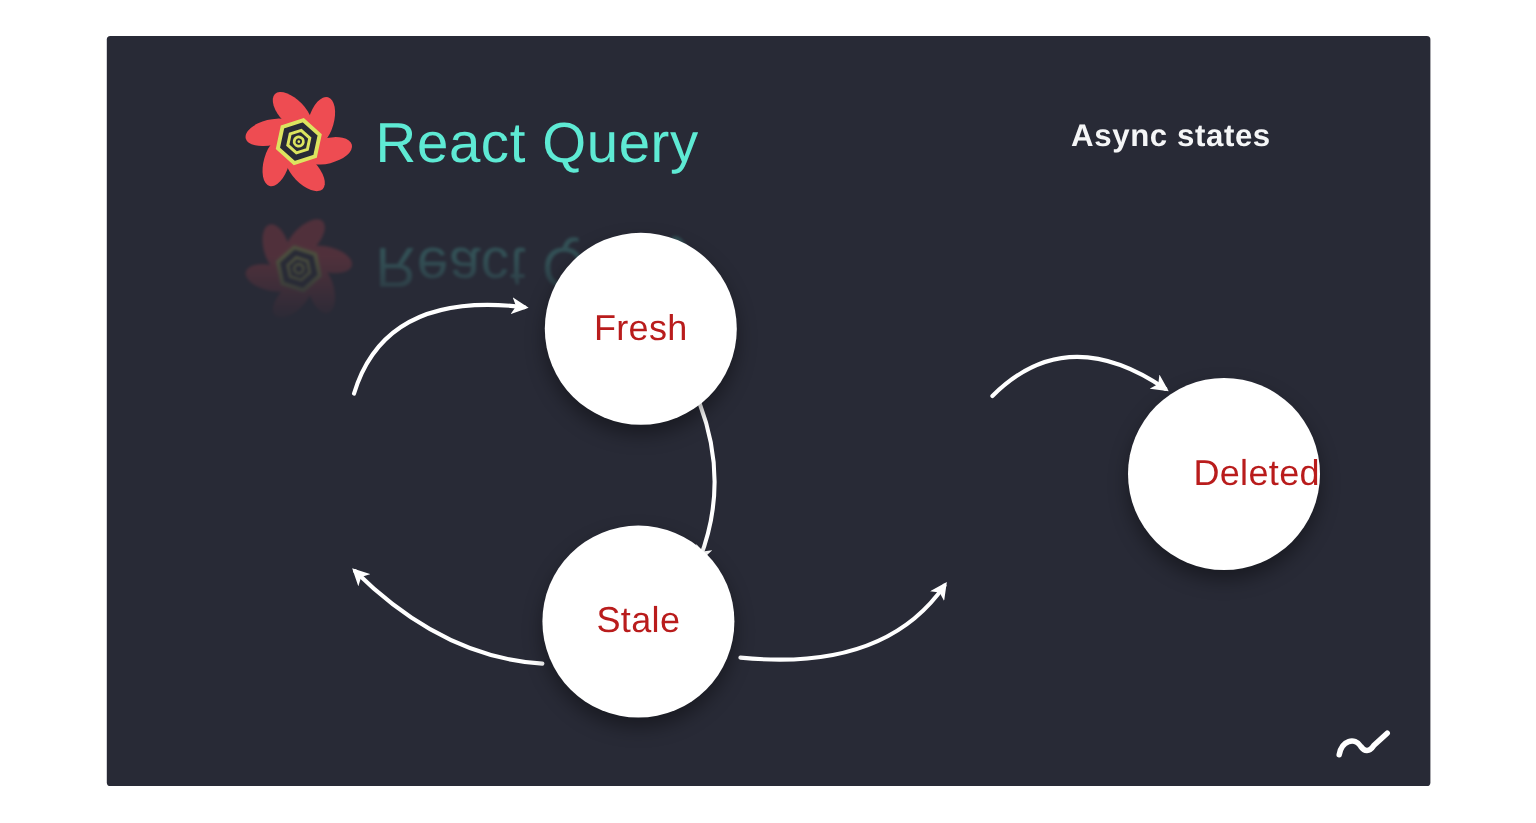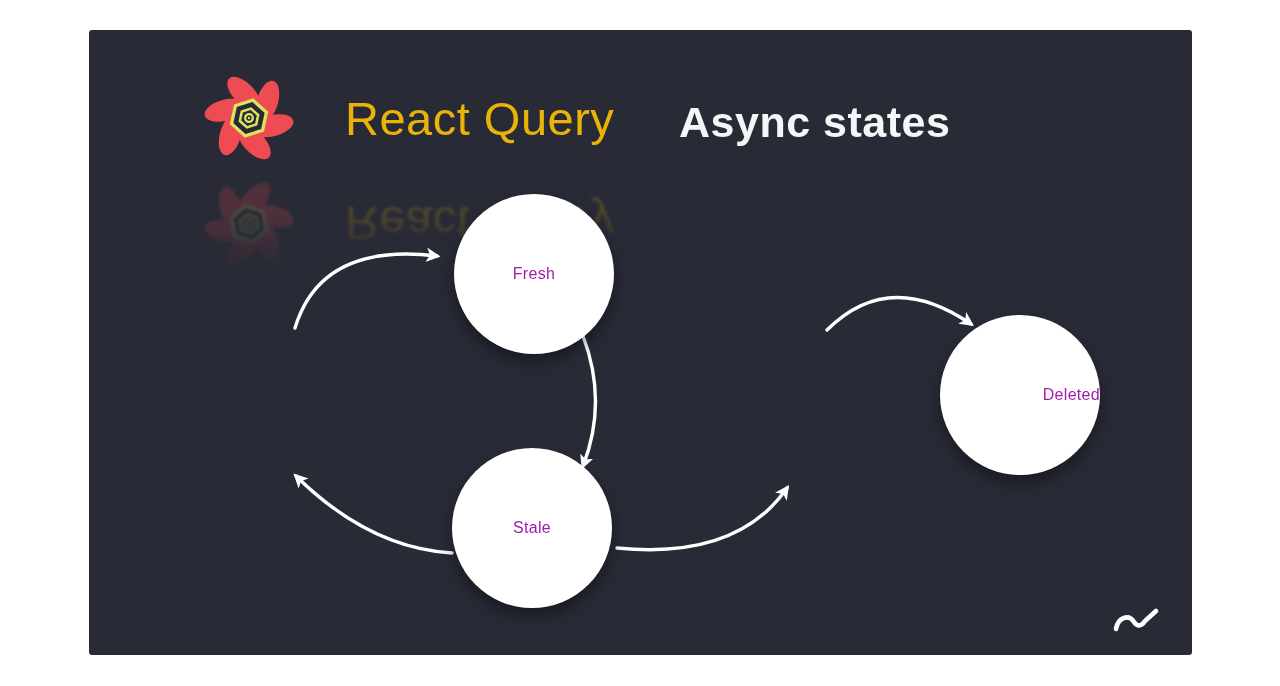--- a/index.html
+++ b/index.html
@@ -25,26 +25,25 @@
     position: absolute;
     left: 112px;
     top: 36px;
     height: 104px;
     display: flex;
     align-items: center;
     gap: 16px;
   }
   .brand-row .logo-svg { display: block; }
   .brand-text {
-    color: #eab308;
+    color: #5eead4;
     font-size: 47px;
     font-weight: 500;
     letter-spacing: 0.5px;
     white-space: nowrap;
-    margin-left: 32px;
   }
   .brand-reflection {
     position: absolute;
     left: 112px;
     top: 142px;
     height: 104px;
     display: flex;
     align-items: center;
     gap: 16px;
     transform: scaleY(-1);
@@ -52,23 +51,23 @@
     filter: blur(1.5px);
     -webkit-mask-image: linear-gradient(to top, black 40%, transparent 95%);
     mask-image: linear-gradient(to top, black 40%, transparent 95%);
     pointer-events: none;
   }
   .slide-title {
     position: absolute;
     left: 590px;
     top: 68px;
     width: 380px;
-    text-align: left;
+    text-align: right;
     color: #f5f6f7;
-    font-size: 43px;
+    font-size: 26px;
     font-weight: 700;
     letter-spacing: 0.5px;
   }
   
   .edges-svg {
     position: absolute;
     left: 0; top: 0;
     width: 1103px;
     height: 625px;
     z-index: 1;
@@ -79,27 +78,27 @@
     height: 160px;
     border-radius: 50%;
     background: #ffffff;
     box-shadow: 0 8px 16px rgba(0,0,0,0.38);
     display: flex;
     align-items: center;
     justify-content: center;
     z-index: 2;
   }
   .node-label {
-    color: #a21caf;
-    font-size: 16px;
+    color: #b91c1c;
+    font-size: 30px;
     letter-spacing: 0.3px;
   }
   .node-fresh    { left: 365px; top: 164px; }
   .node-fetching { left:  82px; top: 285px; }
-  .node-stale    { left: 363px; top: 418px; }
+  .node-stale    { left: 363px; top: 408px; }
   .node-inactive { left: 611px; top: 289px; }
   .node-deleted  { left: 851px; top: 285px; justify-content: flex-end; }
   
   .watermark {
     position: absolute;
     left: 1022px;
     top: 572px;
     width: 52px;
     height: 40px;
   }

